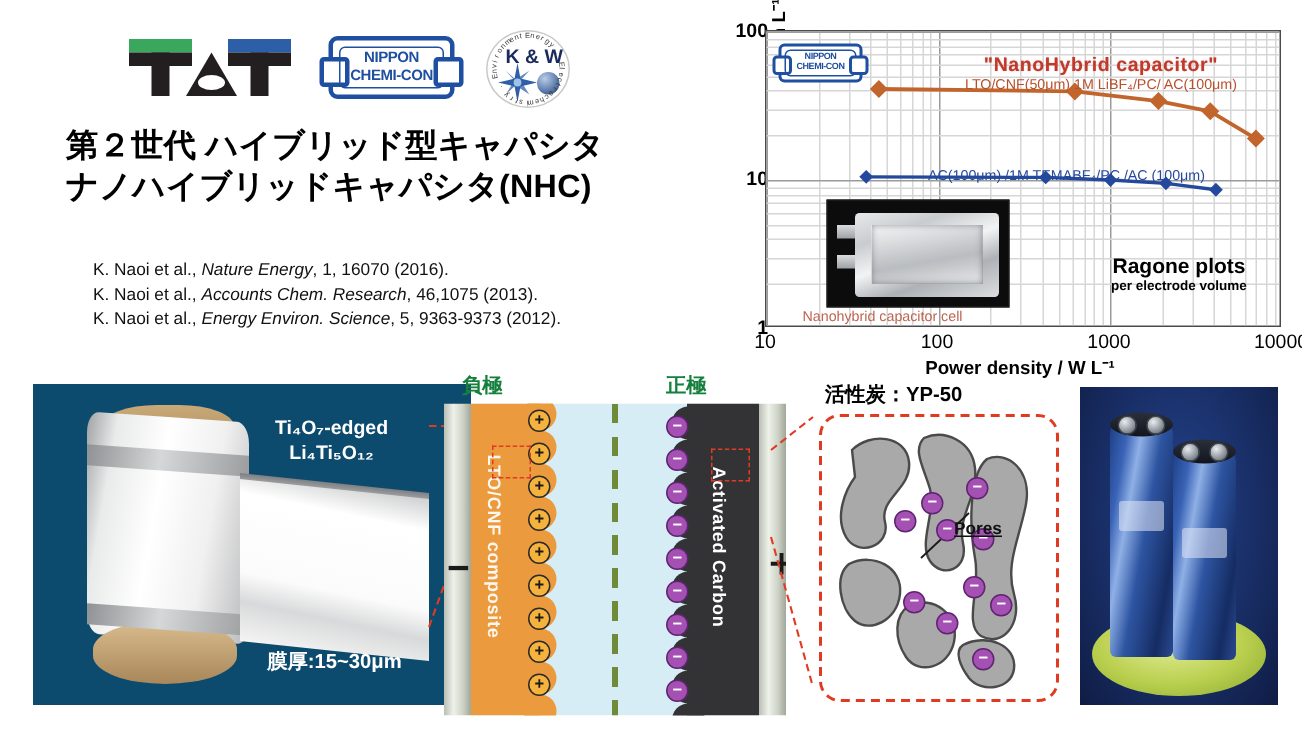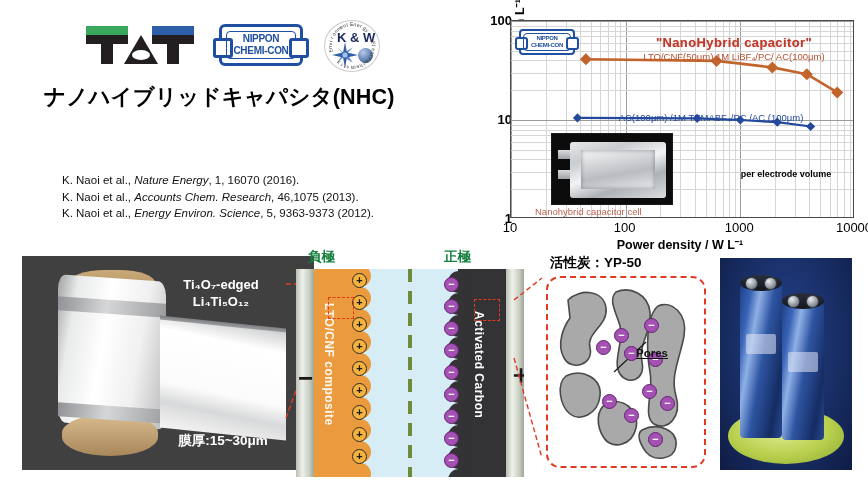--- a/index.html
+++ b/index.html
@@ -128,21 +128,21 @@
 
   .ragone-note { position: absolute; left: 214px; top: 148px; width: 122px; text-align: center; }
   .ragone-note .r1 { font-size: 14px; font-weight: bold; color: #000; }
   .ragone-note .r2 { font-size: 9px; font-weight: bold; color: #000; }
 
   
   .bottom { position: absolute; left: 0; top: 248px; width: 868px; height: 242px; }
 
   
   .roll-photo { position: absolute; left: 22px; top: 8px; width: 292px; height: 214px;
-    background: #404040; overflow: hidden; }
+    background: #0c4a6e; overflow: hidden; }
   .roll-core-top { position:absolute; left:46px; top:14px; width:88px; height:28px;
     background: linear-gradient(#c8a977,#b08f5d); border-radius: 50%/60%; }
   .roll-body { position: absolute; left: 36px; top: 22px; width: 108px; height: 148px;
     background: linear-gradient(100deg,#9fa0a2 0%,#e9eaea 16%,#ffffff 42%,#f0f0f0 70%,#b7b8ba 100%);
     border-radius: 8px / 14px; transform: skewY(4deg); }
   .roll-band { position: absolute; left: 36px; width: 108px; height: 14px;
     background: linear-gradient(100deg,#8f9194,#d6d7d8 45%,#9b9d9f);
     transform: skewY(4deg); }
   .roll-band.b1 { top: 44px; } .roll-band.b2 { top: 150px; }
   .roll-core-bot2 { position:absolute; left:40px; top:158px; width:96px; height:42px;
@@ -293,20 +293,21 @@
           <span style="transform: rotate(5.47765rad) translate(-2px, -25px);">n</span>
           <span style="transform: rotate(5.63876rad) translate(-2px, -25px);">m</span>
           <span style="transform: rotate(5.79986rad) translate(-2px, -25px);">e</span>
           <span style="transform: rotate(5.96097rad) translate(-2px, -25px);">n</span>
           <span style="transform: rotate(6.12208rad) translate(-2px, -25px);">t</span>
         </div>
       </div>
   </div>
 
   <div class="title-block">
+    <div class="title-line">第２世代 ハイブリッド型キャパシタ</div>
     <div class="title-line">ナノハイブリッドキャパシタ(NHC)</div>
   </div>
 
   <div class="refs">
     <div class="ref-line">
       <span>K. Naoi et al.,</span>
       <i>Nature Energy</i><span>, 1, 16070 (2016).</span>
     </div>
     <div class="ref-line">
       <span>K. Naoi et al.,</span>
@@ -419,20 +420,21 @@
       </div>
 
       <div class="cell-photo">
         <div class="tab t1"></div>
         <div class="tab t2"></div>
         <div class="pouch"></div>
       </div>
       <div class="cell-cap">Nanohybrid capacitor cell</div>
 
       <div class="ragone-note">
+        <div class="r1">Ragone plots</div>
         <div class="r2">per electrode volume</div>
       </div>
     </div>
   </div>
 
   <div class="bottom">
 
     <div class="roll-photo">
       <div class="roll-core-top"></div>
       <div class="roll-body"></div>

